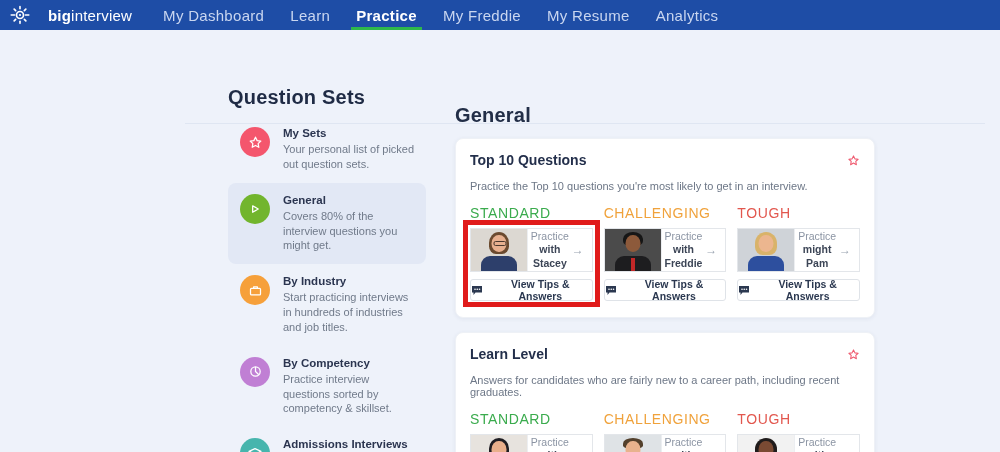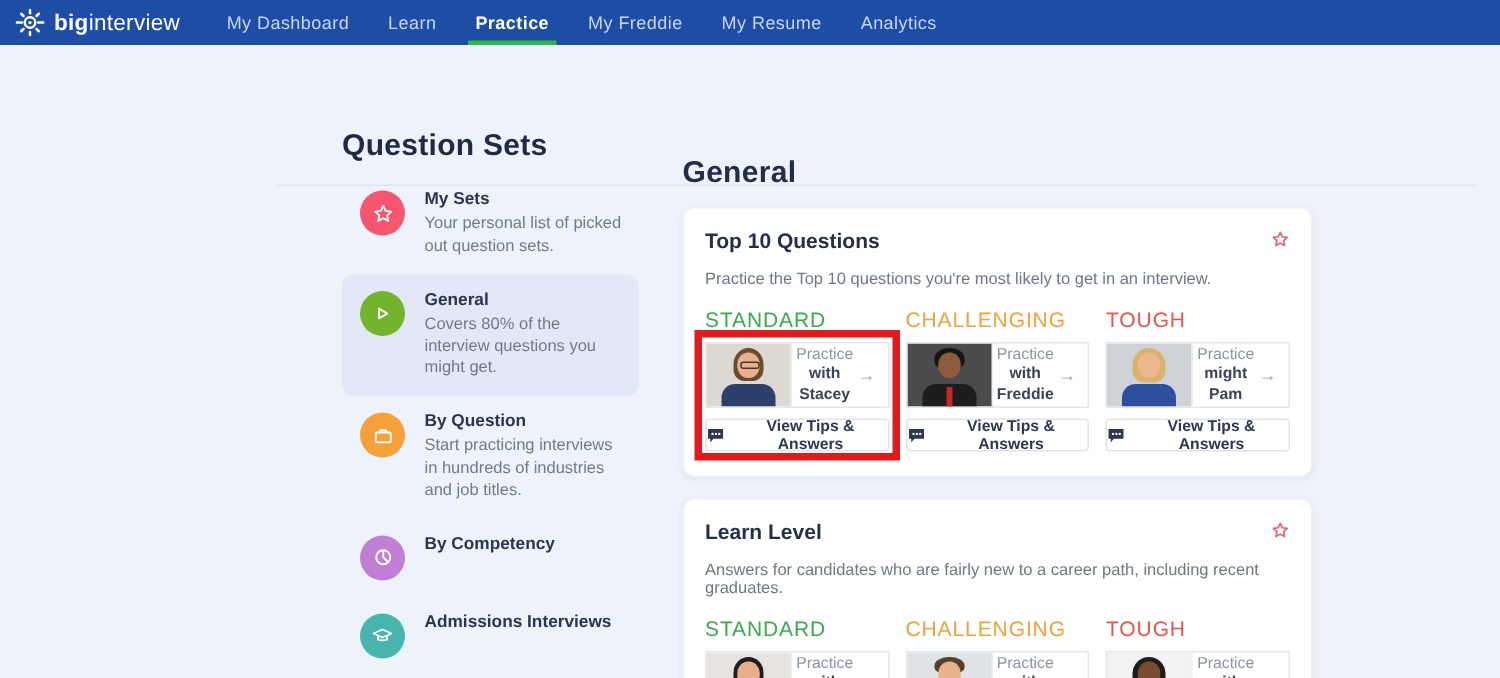--- a/index.html
+++ b/index.html
@@ -1,26 +1,26 @@
 <!DOCTYPE html>
 <html><head>
 <meta charset="utf-8">
 <style>
   * { margin:0; padding:0; box-sizing:border-box; }
   html,body { width:1000px; height:452px; overflow:hidden; }
   body { font-family:"Liberation Sans", sans-serif; background:#eef2fa; position:relative; }
 
   
   .navbar { height:30px; background:#1e4da6; display:flex; align-items:center; padding:0 10px; position:relative; }
-  .brand { display:flex; align-items:center; gap:6px; margin-right:18px; }
+  .brand { display:flex; align-items:center; gap:18px; margin-right:18px; }
   .brand svg { display:block; }
   .brand-text { color:#fff; font-size:15px; letter-spacing:0.2px; }
   .brand-text b { font-weight:bold; }
   .nav-items { display:flex; align-items:stretch; height:30px; }
-  .nav-item { color:#c9d6f0; font-size:12px; letter-spacing:0.3px; display:flex; align-items:center; padding:0 13px; position:relative; cursor:pointer; }
+  .nav-item { color:#c9d6f0; font-size:15px; letter-spacing:0.3px; display:flex; align-items:center; padding:0 13px; position:relative; cursor:pointer; }
   .nav-item.active { color:#ffffff; font-weight:bold; }
   .nav-item.active::after { content:""; position:absolute; left:8px; right:8px; bottom:0; height:3px; background:#2eb84b; }
 
   
   .page-header { position:relative; height:63px; }
   .page-title { position:absolute; left:228px; top:56px; font-size:20px; font-weight:bold; color:#1f2b45; letter-spacing:0.2px; }
   .search-box { position:absolute; left:730px; top:57px; width:135px; height:22px; background:#dde3f0; border:none; border-radius:4px; padding:0 12px; font-size:10.5px; color:#3a4456; font-family:"Liberation Sans", sans-serif; outline:none; }
   .search-box::placeholder { color:#8a93a6; }
   .header-divider { position:absolute; left:185px; top:93px; width:800px; height:1px; background:#dfe6f2; }
 
@@ -141,34 +141,35 @@
   </div>
 
   <div class="side-item">
     <div class="side-icon ic-orange">
       <svg width="15" height="15" viewBox="0 0 24 24" fill="none" stroke="#ffffff" stroke-width="2" stroke-linejoin="round">
         <rect x="4" y="8.5" width="16" height="10.5" rx="1.5"></rect>
         <path d="M9 8.5 V6 h6 v2.5"></path>
       </svg>
     </div>
     <div class="side-text">
-      <div class="side-title">By Question</div>
+      <div class="side-title">By Industry</div>
       <div class="side-desc">Start practicing interviews in hundreds of industries and job titles.</div>
     </div>
   </div>
 
   <div class="side-item">
     <div class="side-icon ic-purple">
       <svg width="15" height="15" viewBox="0 0 24 24" fill="none" stroke="#ffffff" stroke-width="2" stroke-linecap="round">
         <circle cx="12" cy="12" r="7.5"></circle>
         <path d="M12 12 V5.5 M12 12 L16.5 16.5"></path>
       </svg>
     </div>
     <div class="side-text">
       <div class="side-title">By Competency</div>
+      <div class="side-desc">Practice interview questions sorted by competency &amp; skillset.</div>
     </div>
   </div>
 
   <div class="side-item">
     <div class="side-icon ic-teal">
       <svg width="16" height="16" viewBox="0 0 24 24" fill="none" stroke="#ffffff" stroke-width="1.8" stroke-linejoin="round">
         <path d="M12 5.5 L21 9.5 L12 13.5 L3 9.5 Z"></path>
         <path d="M7.5 11.5 V15 c0 1.8 9 1.8 9 0 V11.5"></path>
       </svg>
     </div>

